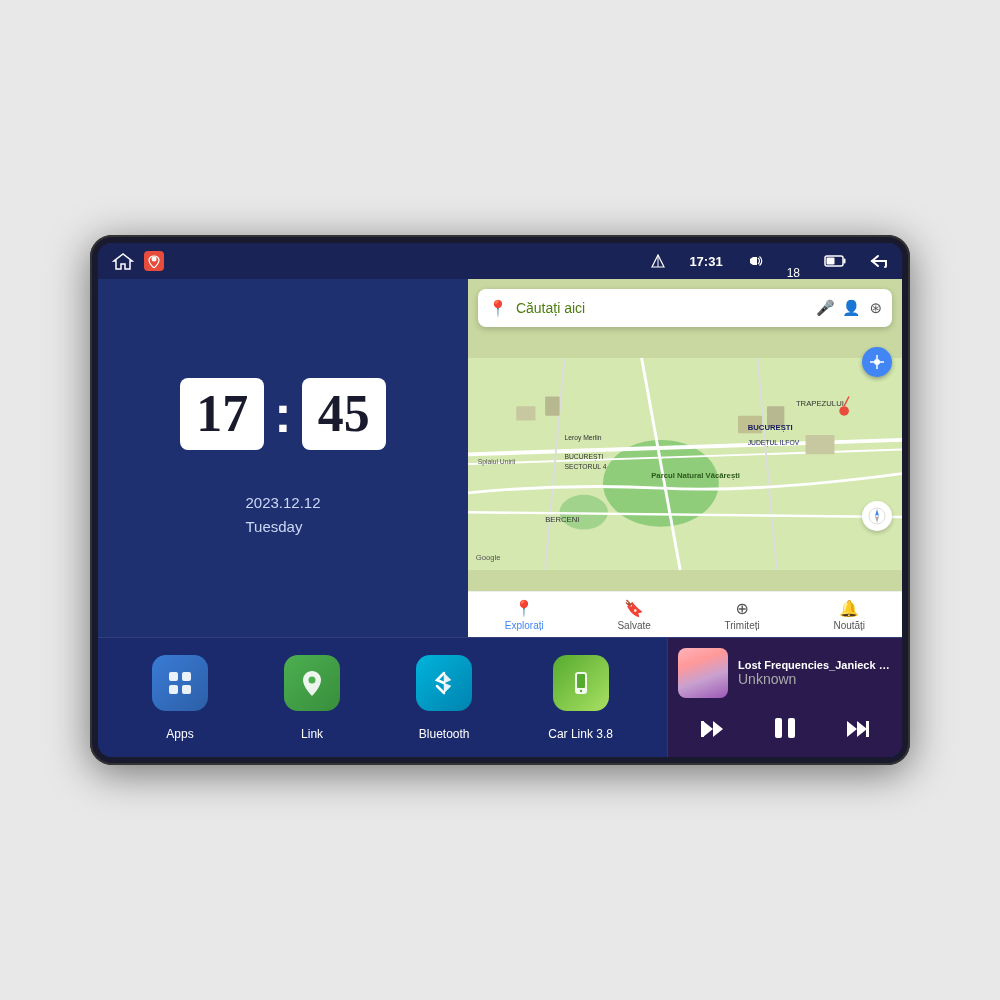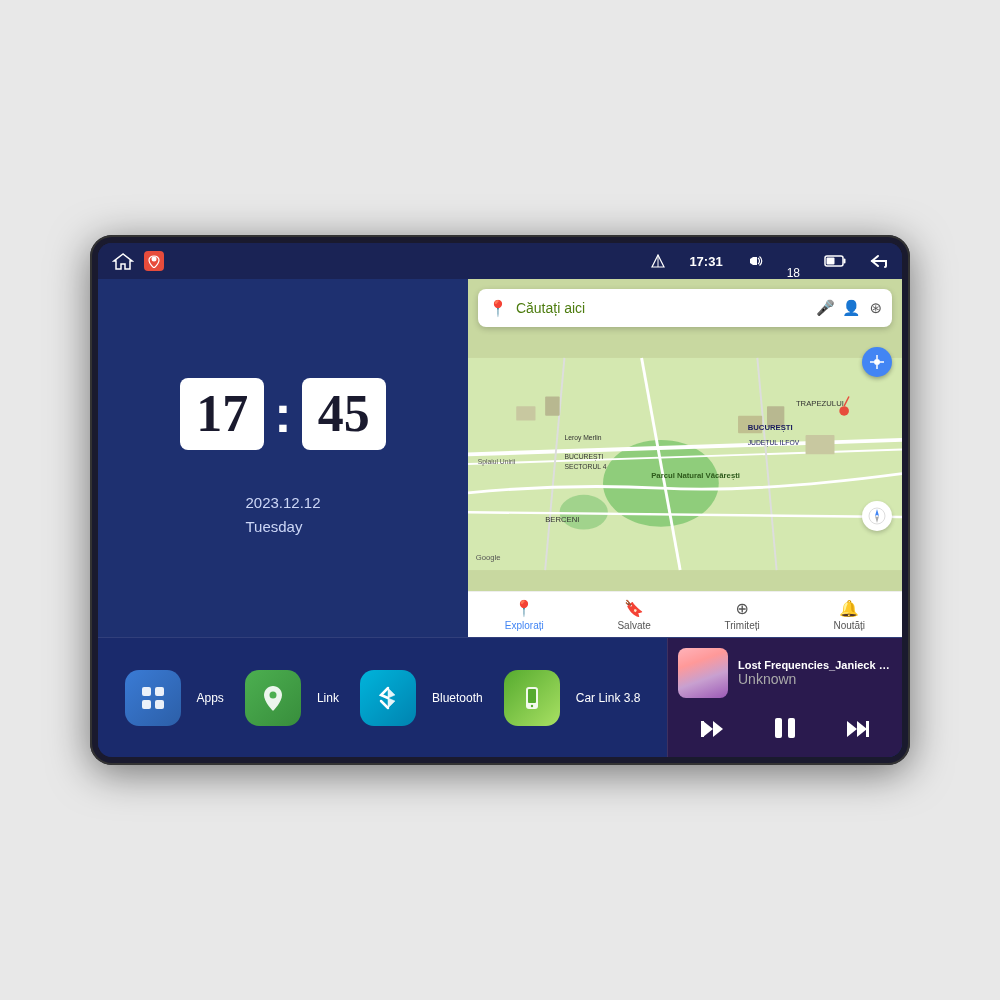--- a/index.html
+++ b/index.html
@@ -216,21 +216,21 @@
     .apps-panel {
       flex: 1;
       display: flex;
       align-items: center;
       justify-content: space-around;
       padding: 10px 16px;
     }
 
     .app-icon-item {
       display: flex;
-      flex-direction: row;
+      flex-direction: column;
       align-items: center;
       gap: 16px;
       cursor: pointer;
     }
 
     .app-icon-circle {
       width: 56px;
       height: 56px;
       border-radius: 14px;
       display: flex;

